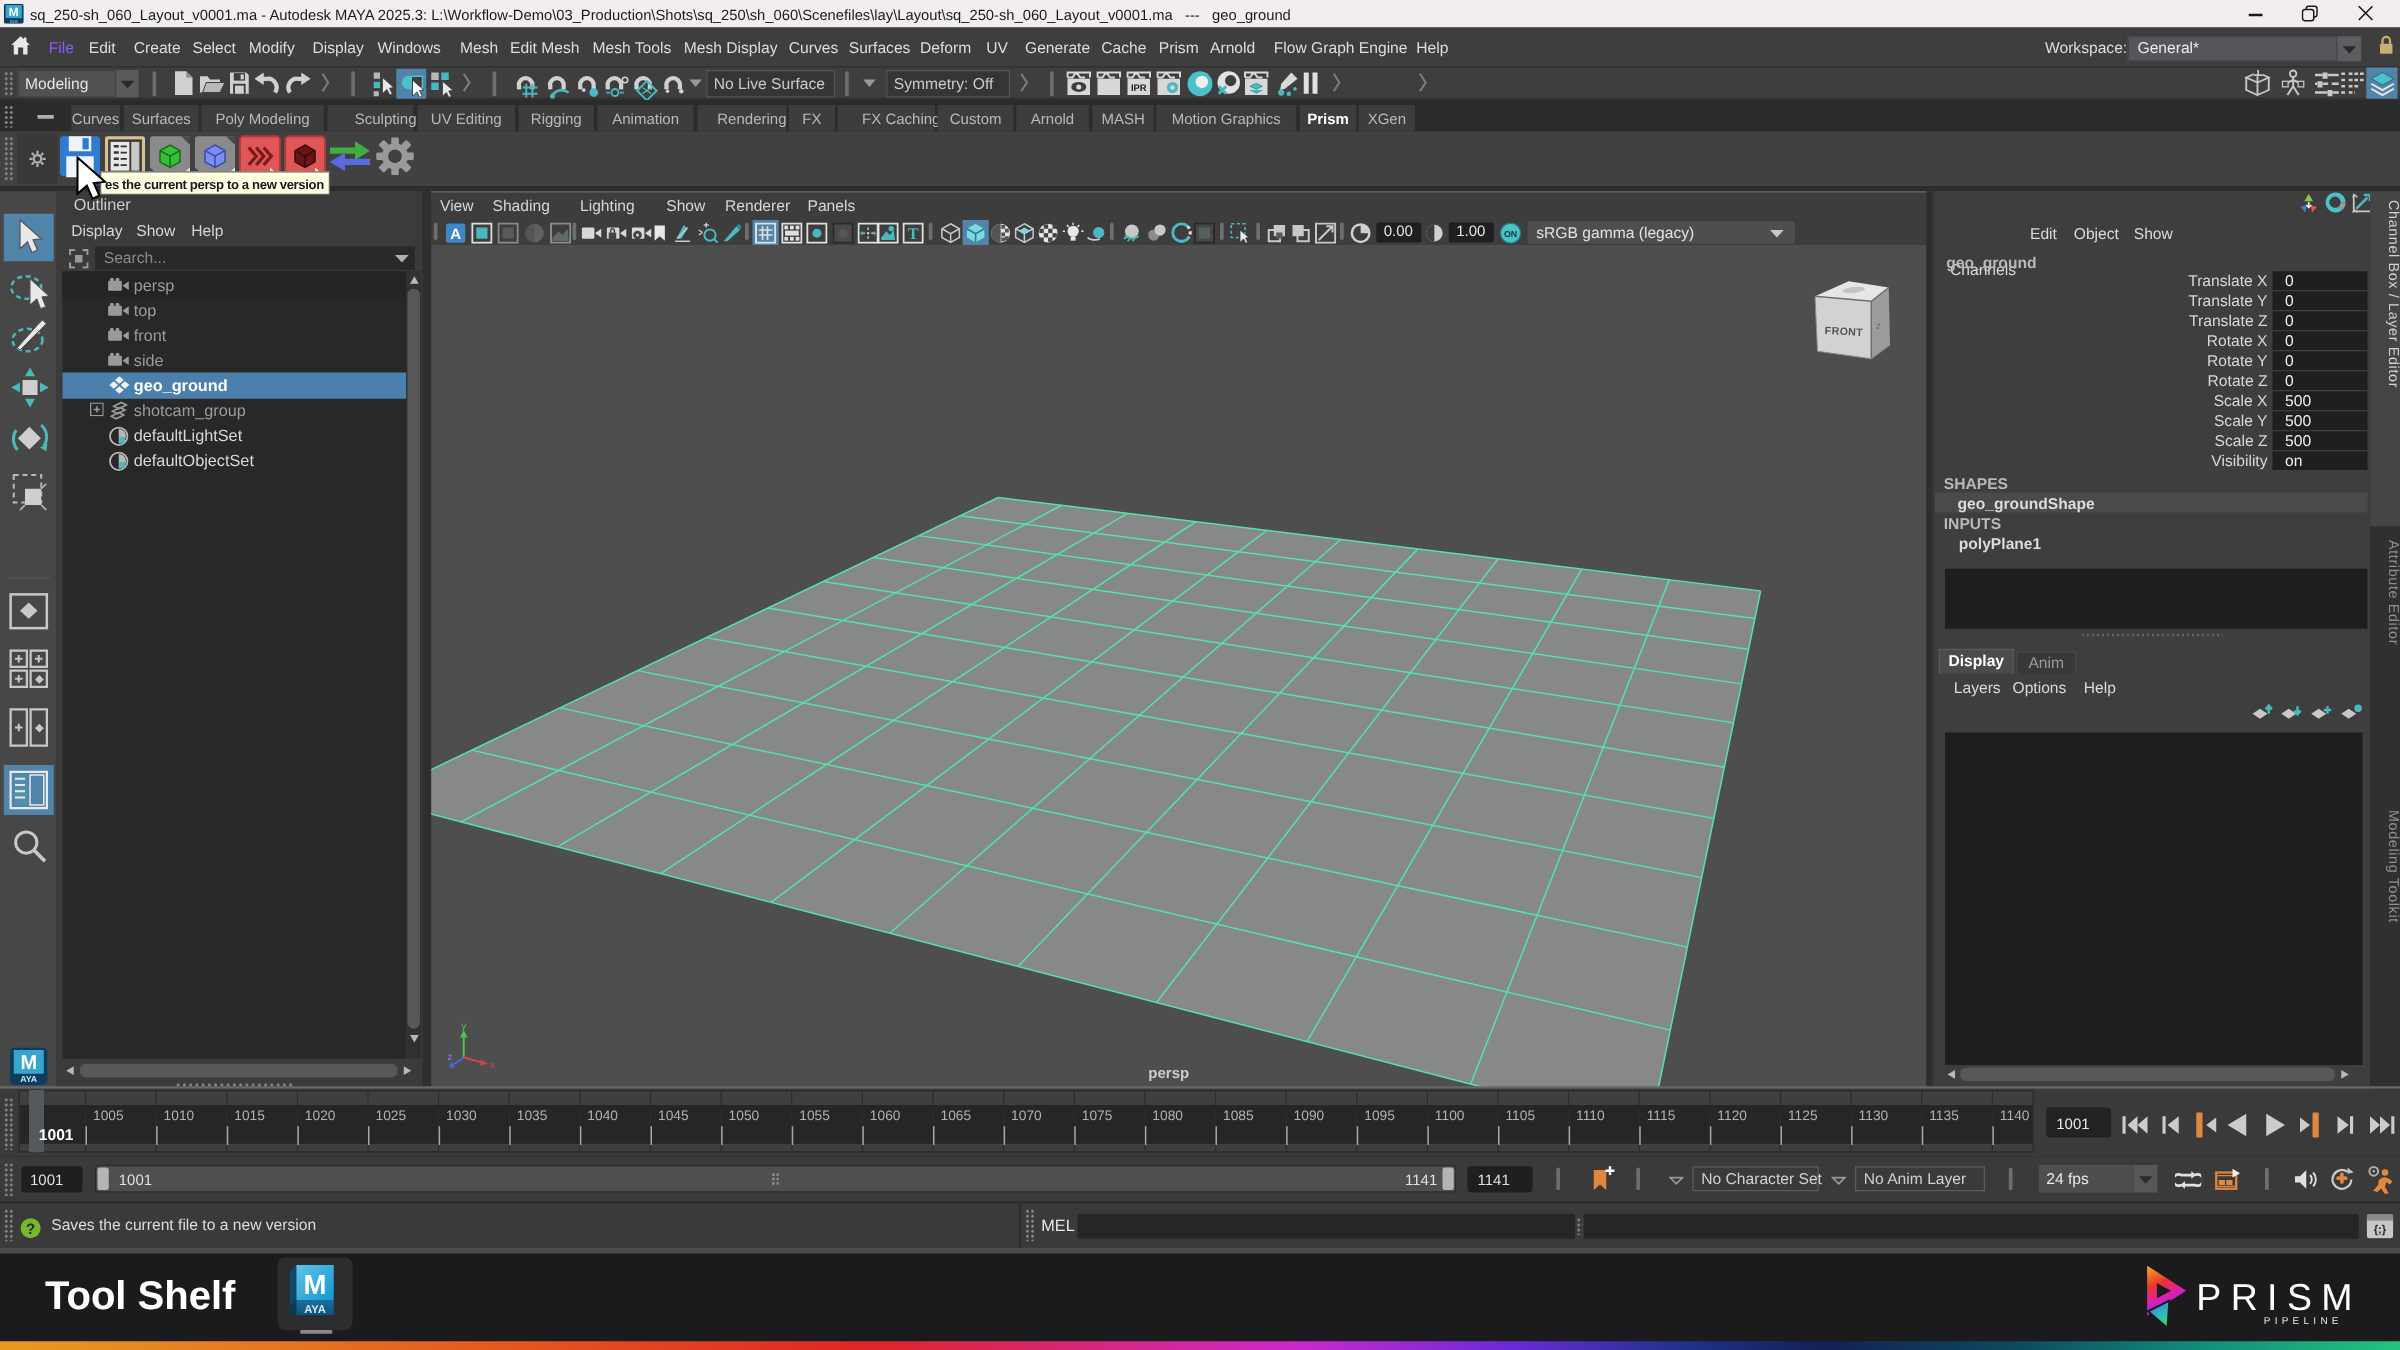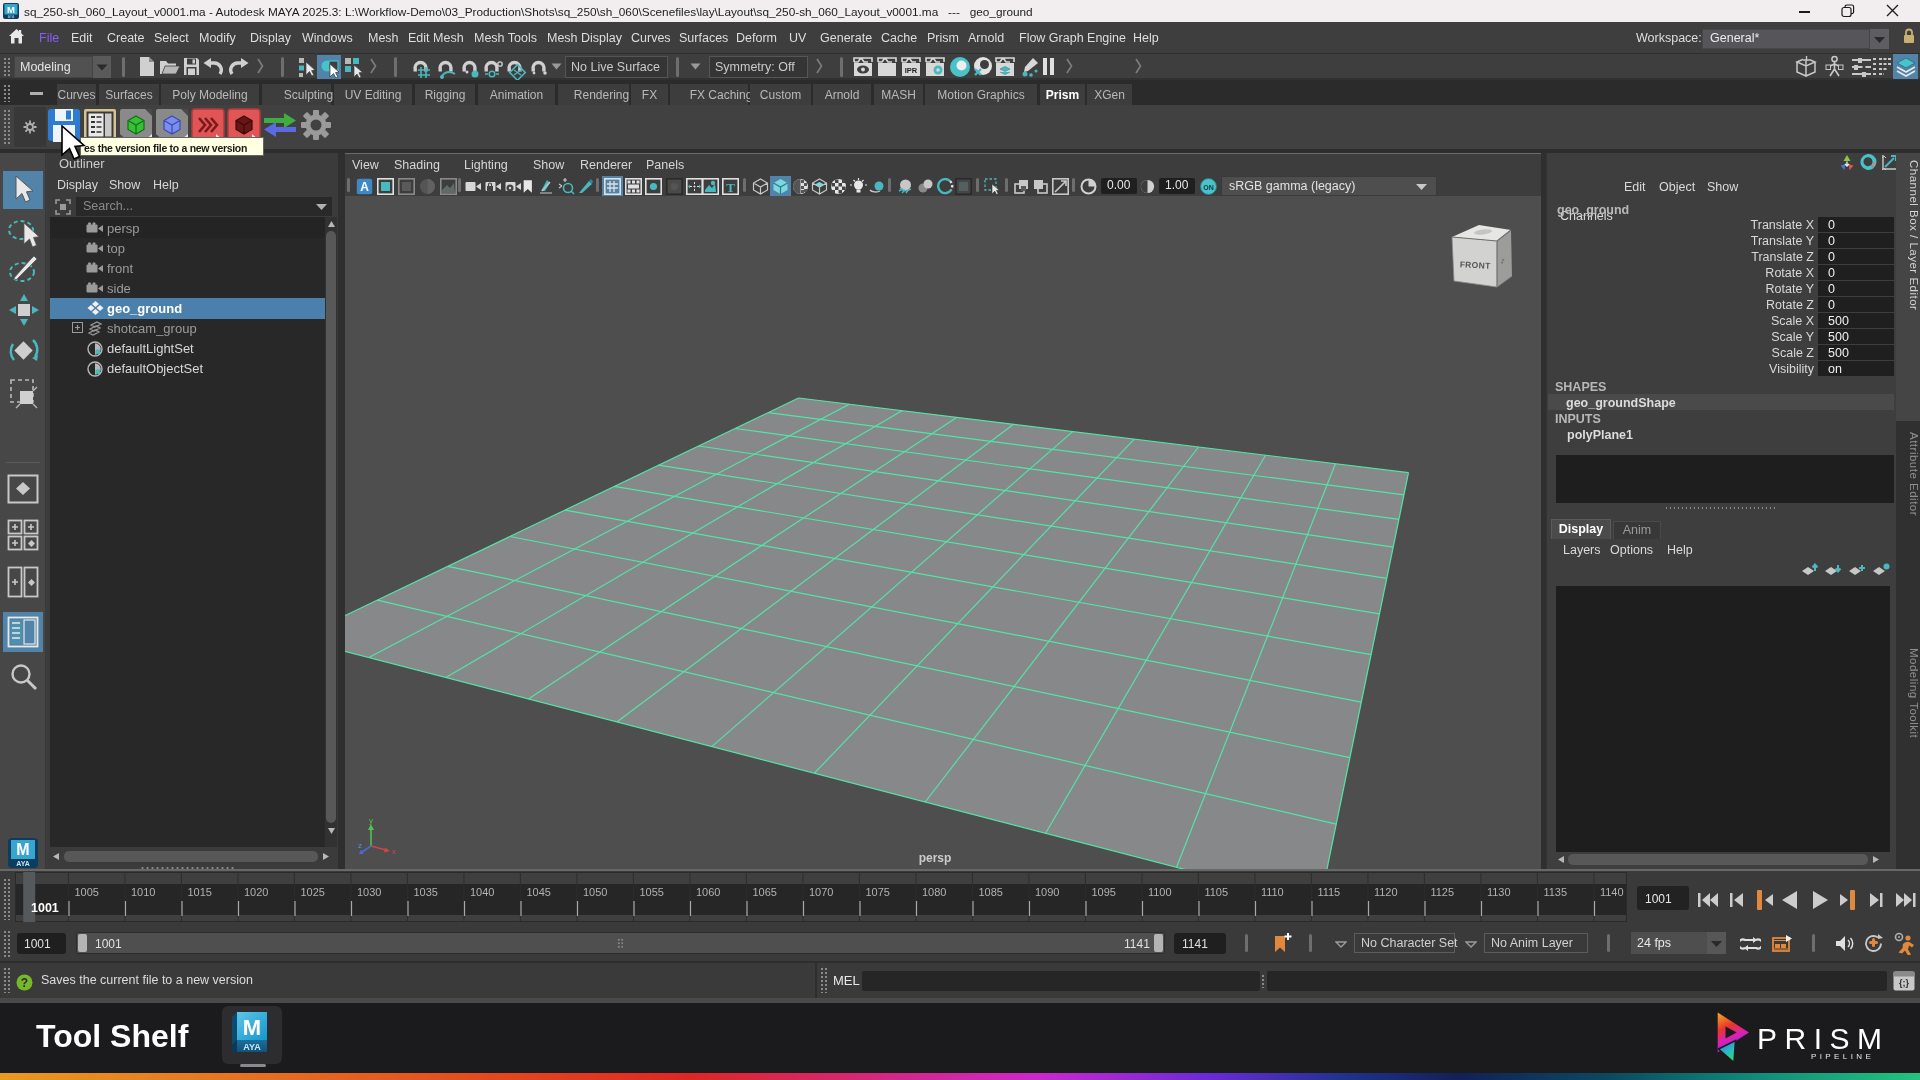--- a/index.html
+++ b/index.html
@@ -387,21 +387,21 @@
       <rect x="1" y="13" width="6" height="6" rx="1"></rect>
       <rect x="25" y="13" width="6" height="6" rx="1"></rect>
 <rect x="4" y="4" width="6" height="6" rx="1" transform="rotate(45 7 7)"></rect>
       <rect x="22" y="4" width="6" height="6" rx="1" transform="rotate(45 25 7)"></rect>
       <rect x="4" y="22" width="6" height="6" rx="1" transform="rotate(45 7 25)"></rect>
       <rect x="22" y="22" width="6" height="6" rx="1" transform="rotate(45 25 25)"></rect>
     </g>
   </svg>
 
 <div class="a" style="left:80px;top:137px;width:184px;height:19px;background:#ffffe1;border:1px solid #646464;z-index:50;"></div>
-<div class="tx" style="left:84px;top:142px;font-size:10.5px;letter-spacing:-0.3px;font-weight:bold;color:#1a1a1a;z-index:51;">es the version file to a new version</div>
+<div class="tx" style="left:84px;top:142px;font-size:10.5px;letter-spacing:-0.3px;font-weight:bold;color:#1a1a1a;z-index:51;">es the current persp to a new version</div>
 
 <svg class="a" style="left:60px;top:125px;z-index:60;" width="26" height="38" viewBox="0 0 26 38">
 <path d="M2,1 L2,30 L9.5,23.5 L14,34 L19.5,31.5 L15,21.5 L24,20.5 Z" fill="#fff" stroke="#000" stroke-width="1.6"></path>
   </svg>
 <div class="a" style="left:0;top:149px;width:1920px;height:4px;background:#2d2d2d;"></div>
 <div class="a" style="left:0;top:153px;width:1920px;height:718px;background:#3e3e3e;"></div>
 <div class="a" style="left:0;top:153px;width:46px;height:718px;background:#474747;border-right:1px solid #393939;"></div>
 
 <div class="a" style="left:3px;top:171px;width:40px;height:38px;background:#5283a8;"></div>
 <svg class="a" style="left:13px;top:175px;" width="22" height="30" viewBox="0 0 22 30">

